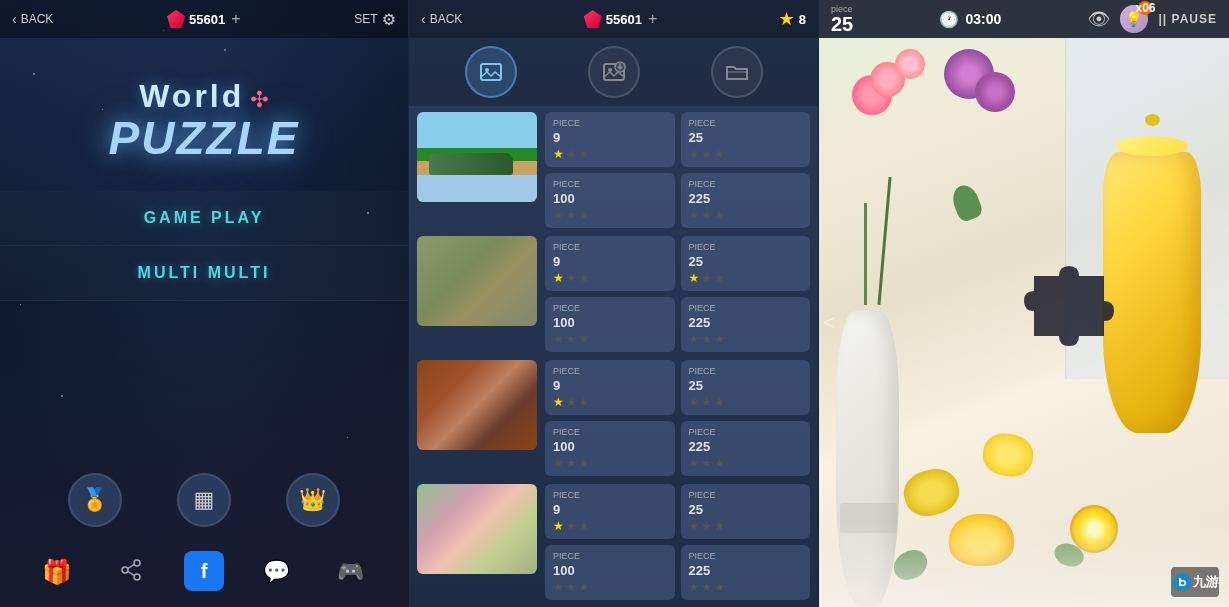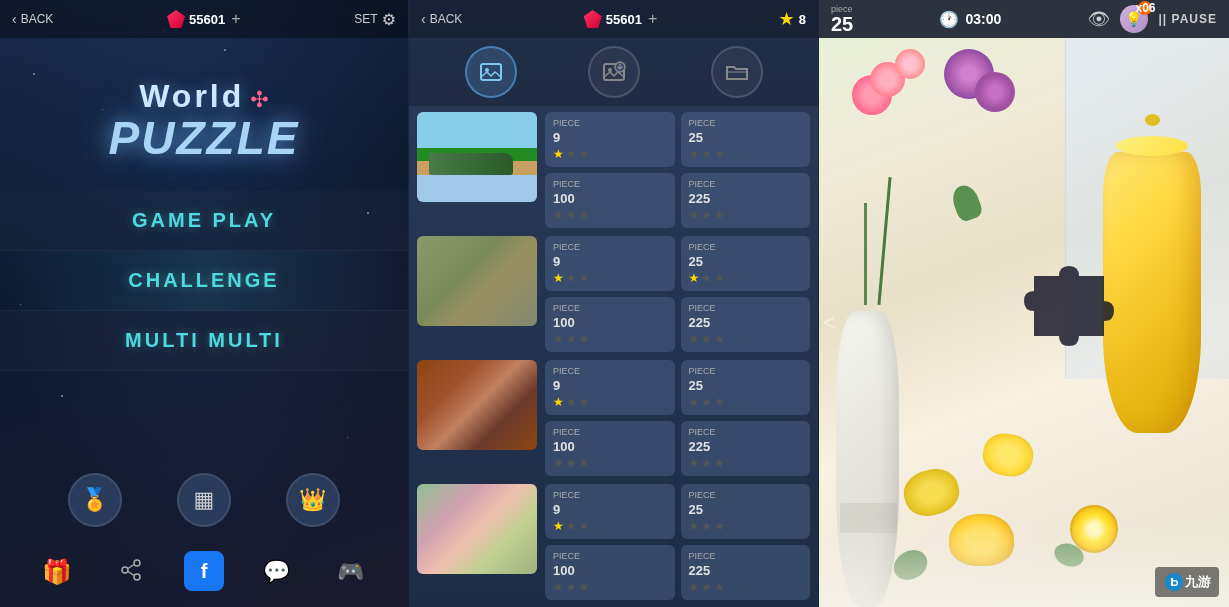--- a/index.html
+++ b/index.html
@@ -129,21 +129,21 @@
       align-items: center;
       gap: 0;
       z-index: 5;
     }
 
     .nav-btn {
       width: 100%;
       padding: 18px 0;
       text-align: center;
       color: #4dd9e0;
-      font-size: 20px;
+      font-size: 16px;
       font-weight: bold;
       letter-spacing: 3px;
       cursor: pointer;
       border-bottom: 1px solid rgba(255,255,255,0.05);
       background: rgba(255,255,255,0.02);
       text-shadow: 0 0 10px rgba(77,217,224,0.4);
       transition: background 0.2s;
     }
 
     .nav-btn.active {
@@ -418,21 +418,21 @@
 
     
     .watermark {
       position: absolute;
       bottom: 10px;
       right: 10px;
       display: flex;
       align-items: center;
       background: rgba(0,0,0,0.5);
       border-radius: 4px;
-      padding: 4px 8px;
+      padding: 4px 0;
     }
 
     
     .thumb-beach {
       width: 100%;
       height: 100%;
       background: linear-gradient(180deg, #87ceeb 0%, #87ceeb 40%, #228b22 40%, #228b22 55%, #c8a060 55%, #c8a060 70%, #a0c8e8 70%);
       position: relative;
     }
 
@@ -503,23 +503,20 @@
     <div style="display:flex;align-items:baseline;justify-content:center;gap:6px;">
       <span style="font-size:32px;font-weight:700;color:#d0eaff;text-shadow:0 0 15px rgba(100,180,255,0.5);letter-spacing:3px;">World</span>
       <span style="color:#ff6688;font-size:22px;">✣</span>
     </div>
     <div style="font-size:46px;font-weight:900;color:#a8d4f5;text-shadow:0 0 20px rgba(100,180,255,0.7),0 0 40px rgba(100,180,255,0.4);letter-spacing:2px;font-style:italic;line-height:1;">PUZZLE</div>
   </div>
 
   <div class="nav-buttons">
     <div class="nav-btn">
       <span>GAME PLAY</span>
-    </div>
-    <div class="nav-btn active">
-      <span>CHALLENGE</span>
     </div>
     <div class="nav-btn">
       <span>MULTI MULTI</span>
     </div>
   </div>
 
   <div class="bottom-icons-1">
     <div class="bottom-icon-btn">
       <span style="font-size:22px;">🏅</span>
     </div>

